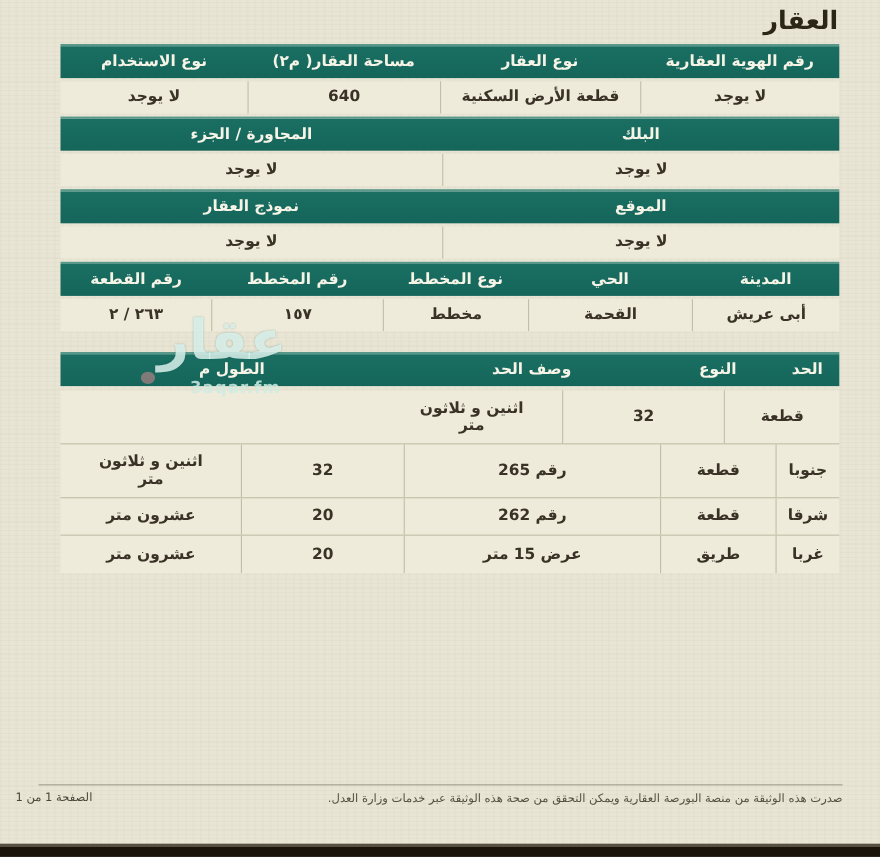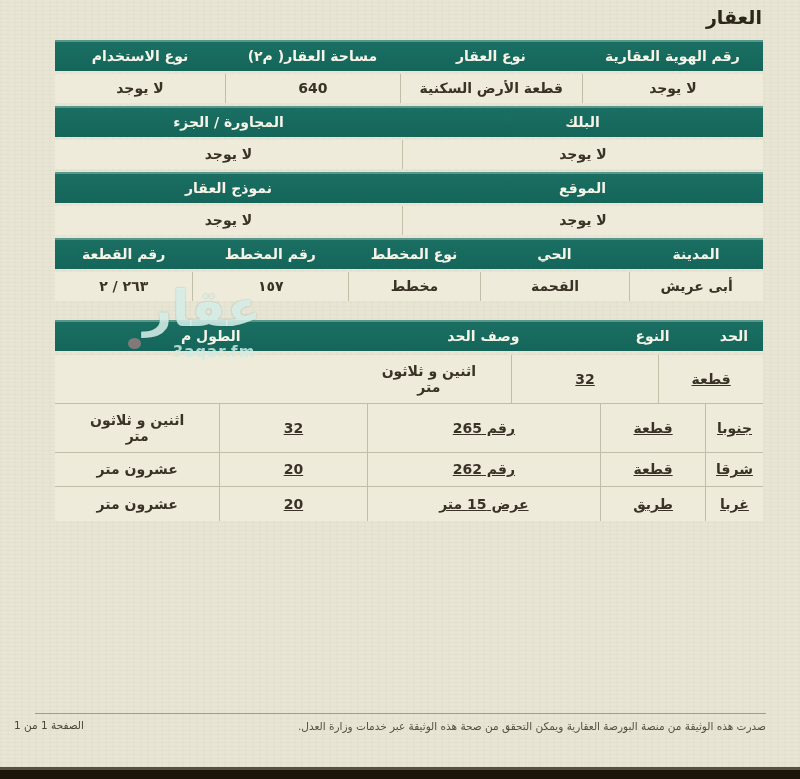--- a/index.html
+++ b/index.html
@@ -16,21 +16,21 @@
     content:"";
     position:absolute;inset:0;
     background-image:
       repeating-linear-gradient(0deg, rgba(120,110,80,0.04) 0 1px, transparent 1px 4px),
       repeating-linear-gradient(90deg, rgba(120,110,80,0.025) 0 2px, transparent 2px 7px);
     pointer-events:none;
     z-index:1;
   }
   .doc-title{
     position:absolute;top:6px;right:38px;
-    font-size:19px;font-weight:bold;color:#2c2619;
+    font-size:23px;font-weight:bold;color:#2c2619;
     z-index:2;
   }
   .tables{
     position:absolute;top:40px;right:37px;width:708px;
     z-index:2;
   }
   .band{display:flex;height:29px;margin-bottom:3px;}
   .ghead{
     background:linear-gradient(#1a6f62,#15655a);
     border-top:2px solid #57988a;
@@ -44,21 +44,21 @@
     padding:0 4px;box-sizing:border-box;
   }
   .ghead .cell{color:#f6f3e7;}
   .grow .cell{color:#3a3226;}
   .grow .cell:not(:last-child){border-left:1px solid #c2bda6;}
   .btable{margin-top:19px;}
   .btable .ghead{margin-bottom:4px;}
   .bbody{background:#eeebdb;}
   .brow{display:flex;}
   .brow + .brow{border-top:1px solid #c2bda6;}
-  .brow .cell:not(:last-child){border-left:1px solid #c2bda6;text-decoration:underline;}
+  .brow .cell:not(:last-child){border-left:1px solid #c2bda6;}
   .num{font-size:14px;}
   
   .wm{
     position:absolute;z-index:5;pointer-events:none;
     font-weight:bold;text-align:center;
   }
   .wm-main{
     left:138px;top:282px;width:128px;
     font-size:50px;line-height:1.1;
     color:rgba(226,246,240,0.82);

